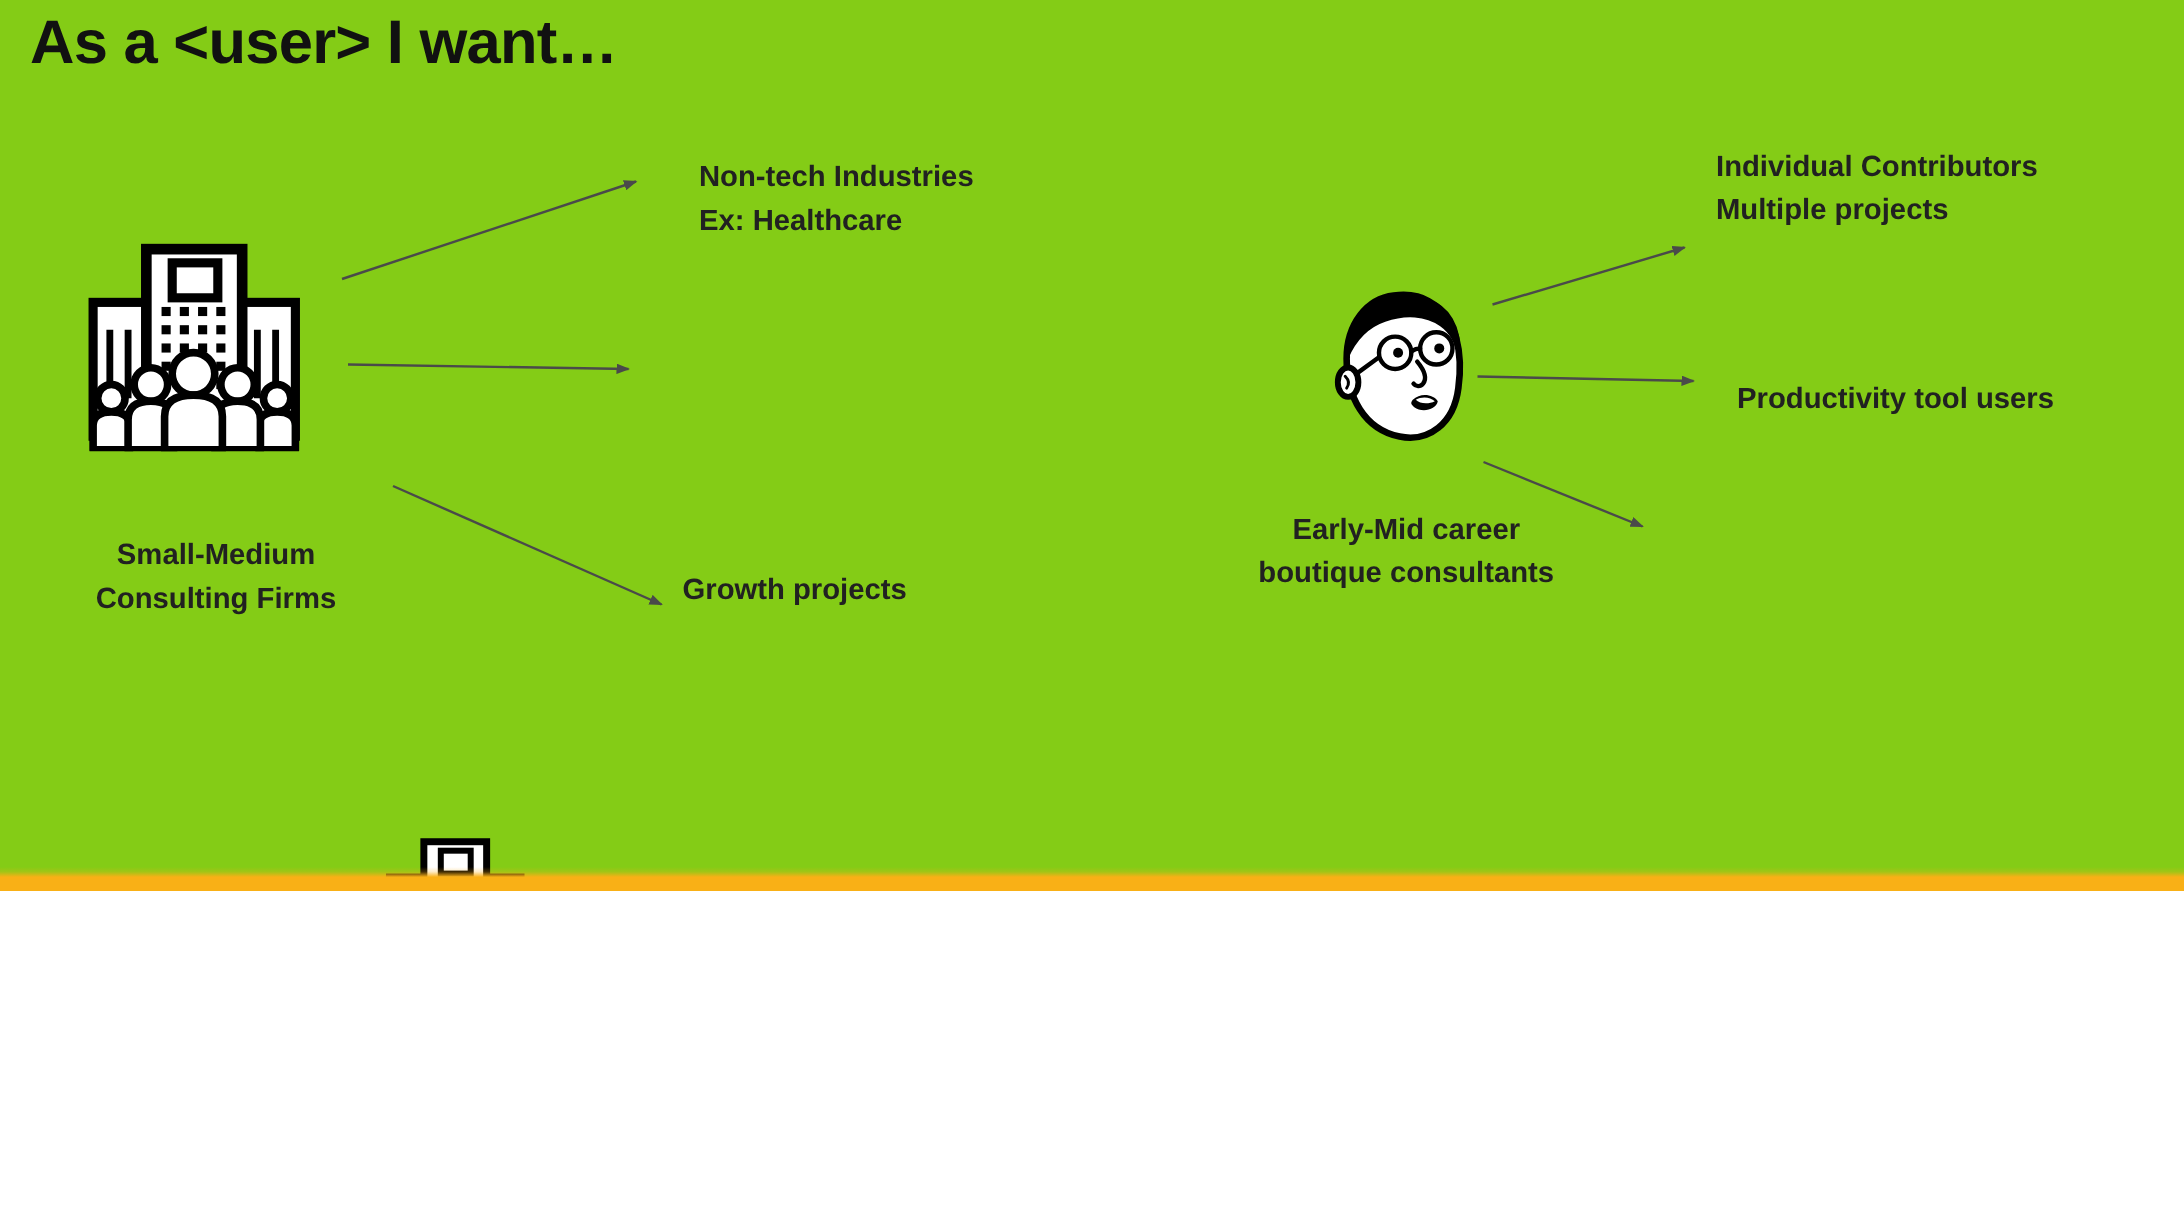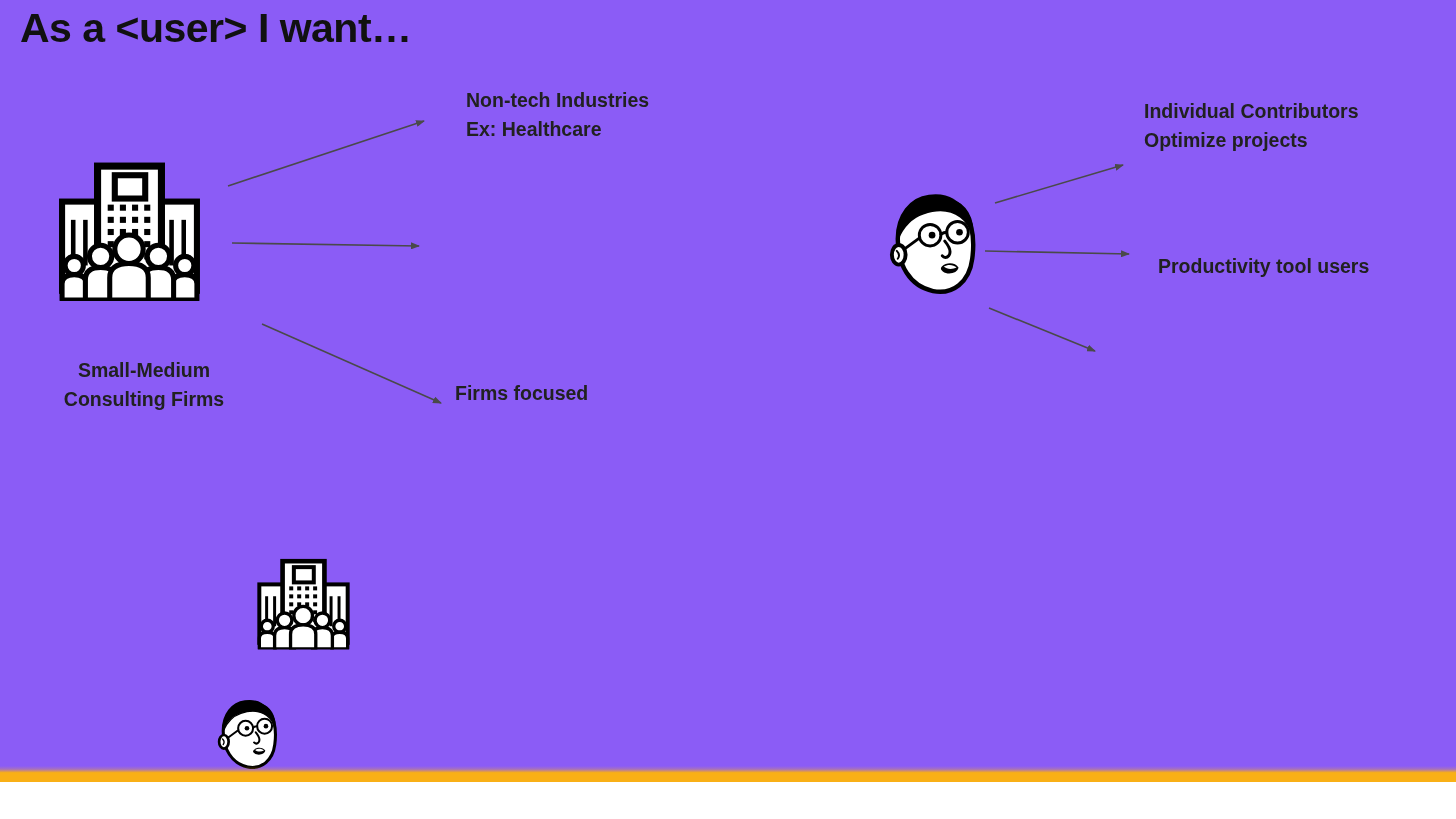--- a/index.html
+++ b/index.html
@@ -3,21 +3,21 @@
 <meta charset="utf-8">
 <style>
   :root{
     --accent:#F9B016;
     --arrow:#4a4a4a;
     --text:#1f1f1f;
   }
   *{margin:0;padding:0;box-sizing:border-box;}
   html,body{background:#fff;}
   body{font-family:"Liberation Sans","DejaVu Sans",sans-serif;color:var(--text);}
-  .canvas{position:relative;width:1456px;height:782px;background:#8b5cf6;overflow:hidden;}
+  .canvas{position:relative;width:1456px;height:594px;background:#84cc16;overflow:hidden;}
 
   .slide-title{
     position:absolute;left:20px;top:4px;
     font-size:41px;font-weight:800;letter-spacing:-0.5px;color:#111;
     line-height:1.2;
   }
 
   .pre{white-space:pre-line;}
 
   .attr{
@@ -146,32 +146,34 @@
   </svg>
 
   <div class="icon-wrap" style="left:57px;top:162px;width:145px;height:139px;">
     <svg viewBox="0 0 143 137">
         <use href="#sym-building"></use>
       </svg>
   </div>
   <div class="persona-name pre" style="left:14px;top:356px;width:260px;">Small-Medium
 Consulting Firms</div>
 
-  <div class="attr pre" style="left:466px;top:86px;">Non-tech Industries
+  <div class="attr pre" style="left:466px;top:104px;">Non-tech Industries
 Ex: Healthcare</div>
-  <div class="attr" style="left:455px;top:379px;">Firms focused</div>
+  <div class="attr" style="left:455px;top:379px;">Growth projects</div>
 
   <div class="icon-wrap" style="left:886px;top:190px;width:98px;height:110px;">
     <svg viewBox="0 0 100 112">
         <use href="#sym-face"></use>
       </svg>
   </div>
+  <div class="persona-name pre" style="left:805px;top:339px;width:265px;">Early-Mid career
+boutique consultants</div>
 
   <div class="attr pre" style="left:1144px;top:97px;">Individual Contributors
-Optimize projects</div>
+Multiple projects</div>
   <div class="attr" style="left:1158px;top:228px;margin-top:24px;">Productivity tool users</div>
 
   <div class="icon-wrap" style="left:256px;top:556px;width:95px;height:96px;">
     <svg viewBox="0 0 143 137">
         <use href="#sym-building"></use>
       </svg>
   </div>
 
   <div class="icon-wrap" style="left:214px;top:697px;width:70px;height:76px;">
     <svg viewBox="0 0 100 112">

